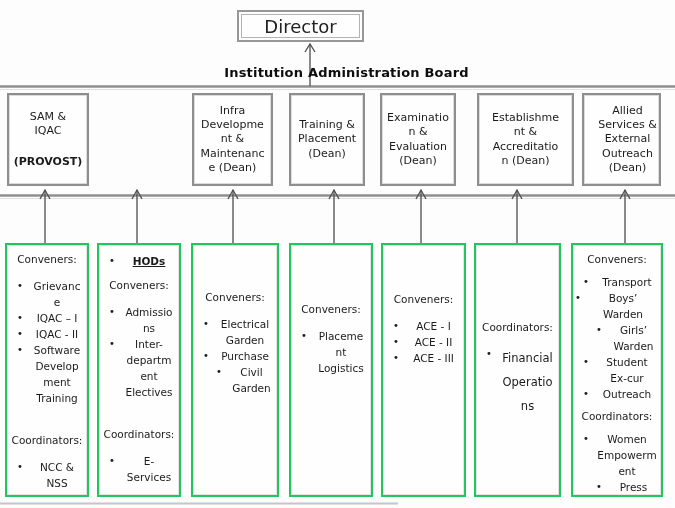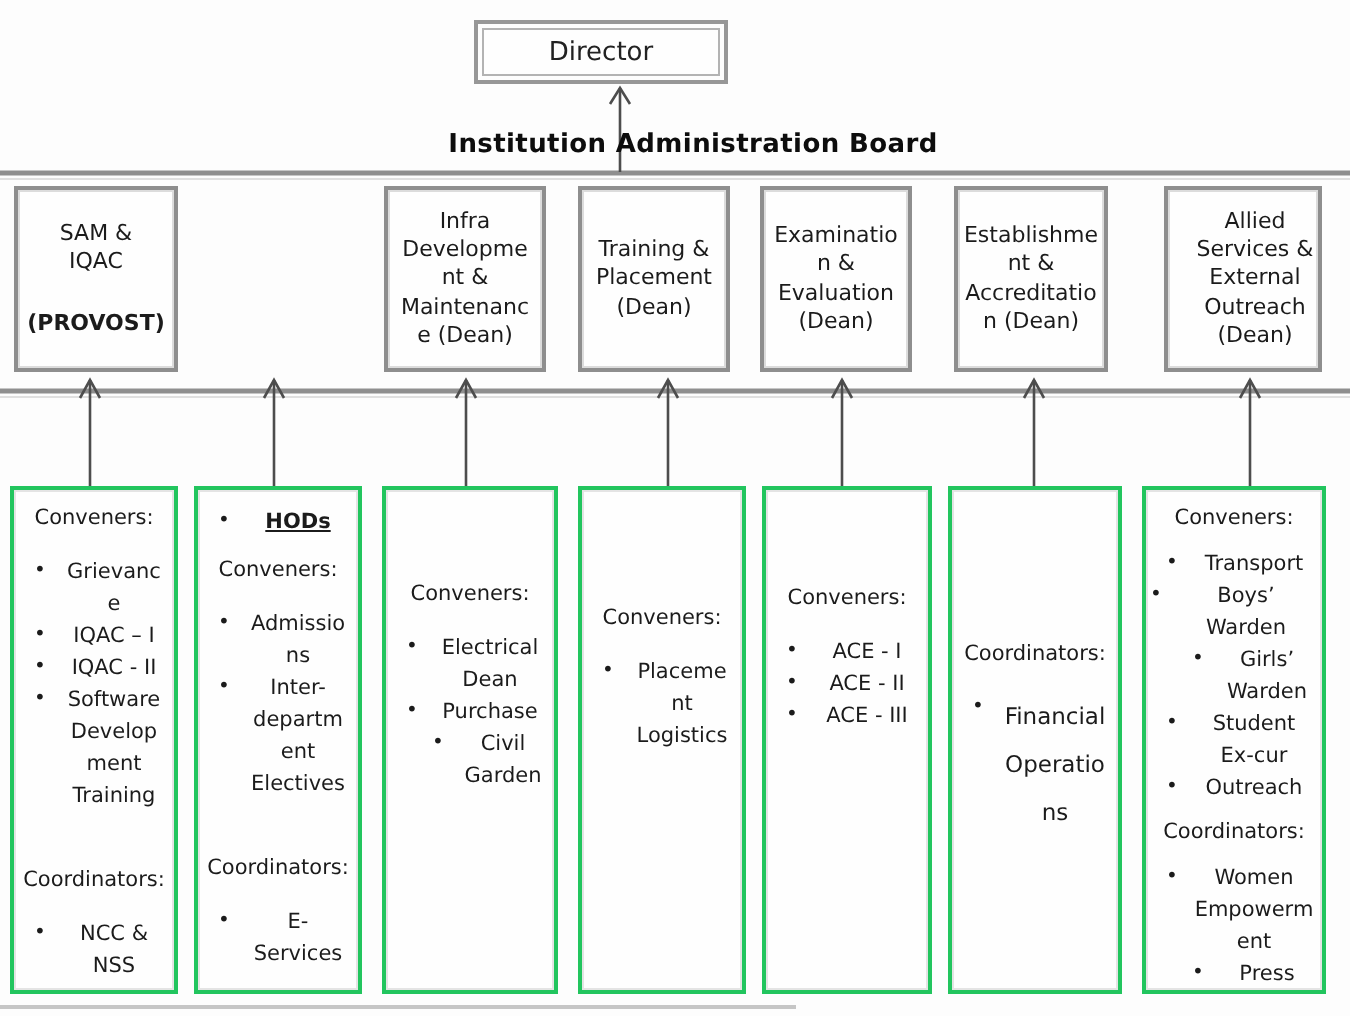--- a/index.html
+++ b/index.html
@@ -10,38 +10,38 @@
   .wires{position:absolute;left:0;top:0;z-index:1;}
   .board-title{
     position:absolute;left:0;right:0;top:65px;text-align:center;
     font-size:13px;font-weight:bold;color:#0d0d0d;z-index:2;letter-spacing:.2px;padding-left:18px;
   }
   .director{
     position:absolute;left:237px;top:10px;width:127px;height:32px;z-index:3;
     background:#fefefe;border:2px solid #979797;box-sizing:border-box;
     box-shadow:inset 0 0 0 2px #fdfdfd, inset 0 0 0 3px #b3b3b3;
     display:flex;align-items:center;justify-content:center;
-    font-size:13px;color:#222;
+    font-size:18px;color:#222;
   }
   .tbox{
     position:absolute;top:93px;height:93px;z-index:3;box-sizing:border-box;
     background:#fefefe;border:2px solid #8e8e8e;
     box-shadow:inset 0 0 0 1px #dcdcdc;
     display:flex;flex-direction:column;align-items:center;justify-content:center;
     text-align:center;font-size:11px;line-height:1.3;padding:2px;
   }
   .tbox-title{white-space:pre-line;}
   .tbox-sub{font-weight:bold;white-space:pre-line;}
   .tbox-sub:empty{display:none;}
   .tb1{left:7px;width:82px;gap:16px;}
   .tb2{left:99px;width:80px;}
   .tb3{left:192px;width:81px;}
   .tb4{left:289px;width:76px;}
   .tb5{left:380px;width:76px;}
-  .tb6{left:477px;width:77px;}
+  .tb6{left:477px;width:97px;}
   .tb7{left:582px;width:79px;padding-left:14px;}
   .panel{
     position:absolute;top:243px;height:254px;z-index:3;box-sizing:border-box;
     background:#fefefe;border:2px solid #22c55e;
     box-shadow:inset 0 0 0 1px #e4e4e4;
     font-size:10.5px;overflow:hidden;
   }
   .p1{left:5px;width:84px;padding-top:8px;}
   .p2{left:97px;width:84px;padding-top:8px;}
   .p3{left:191px;width:88px;padding-top:46px;}
@@ -198,21 +198,21 @@
         <span class="dot">•</span>
         <span class="txt">E-
 Services</span>
       </div>
     </div>
   <div class="panel p3">
       <div class="panel-heading">Conveners:</div>
       <div class="item">
         <span class="dot">•</span>
         <span class="txt">Electrical
-Dean</span>
+Garden</span>
       </div>
       <div class="item">
         <span class="dot">•</span>
         <span class="txt">Purchase</span>
       </div>
       <div class="item" style="padding-left: 23px;">
         <span class="dot">•</span>
         <span class="txt">Civil
 Garden</span>
       </div>

